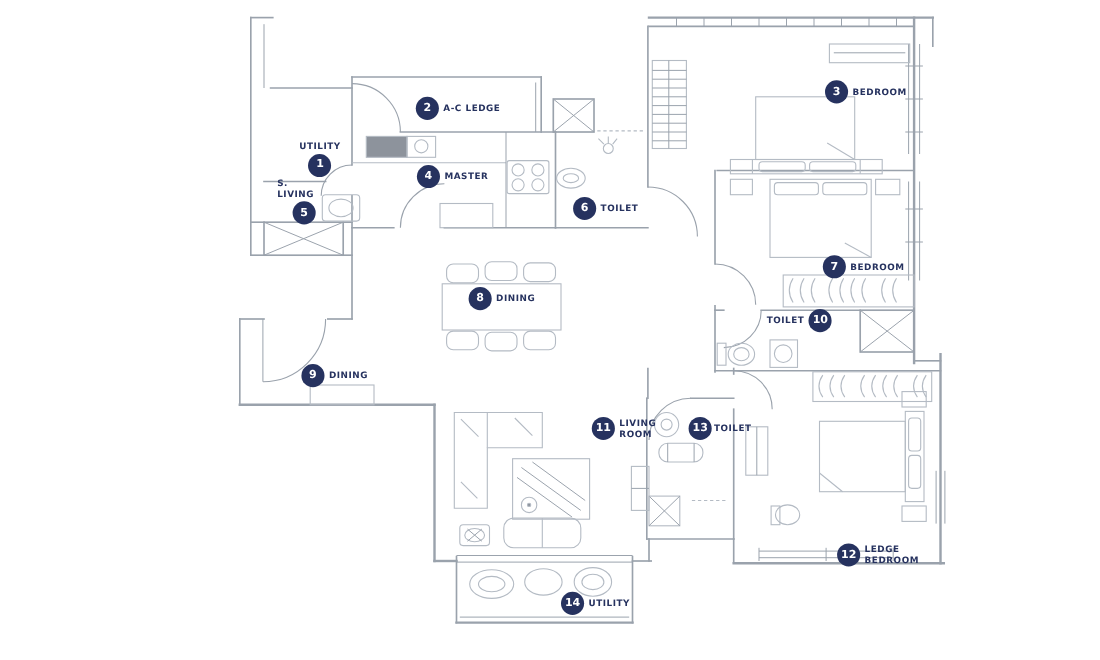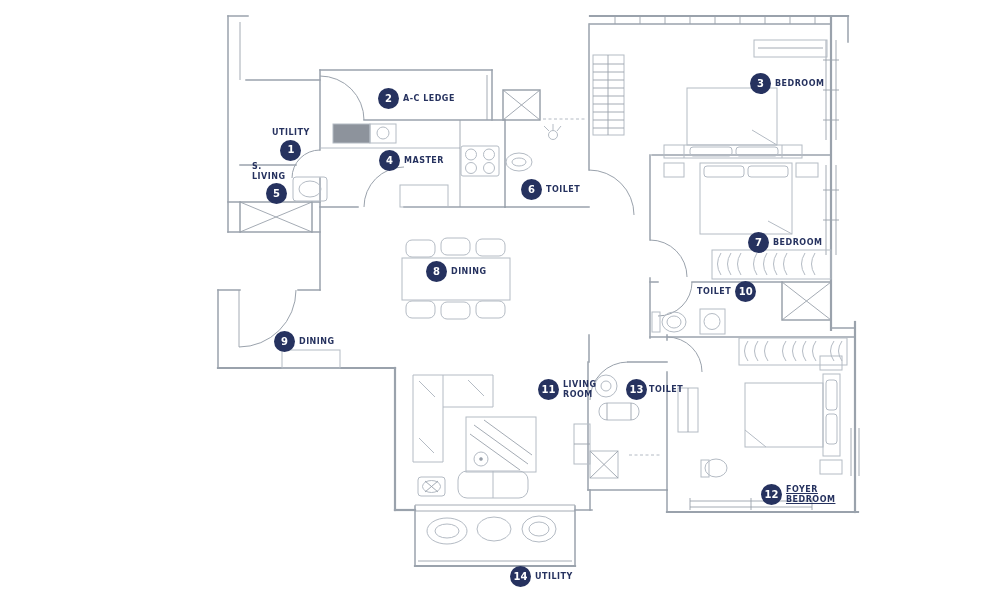--- a/index.html
+++ b/index.html
@@ -302,28 +302,28 @@
   <div class="lbl t-left" style="left:697px;top:281px;">
     <span class="badge">10</span>
     <span>TOILET</span>
   </div>
 
   <div class="lbl" style="left:538px;top:379px;">
     <span class="badge">11</span>
     <span class="wrap36">LIVING ROOM</span>
   </div>
 
-  <div class="lbl" style="left:761px;top:484px;text-decoration:underline;">
+  <div class="lbl" style="left:761px;top:494px;">
     <span class="badge">12</span>
-    <span class="wrap52">FOYER BEDROOM</span>
+    <span class="wrap52">LEDGE BEDROOM</span>
   </div>
 
   <div class="lbl t-below" style="left:626px;top:379px;width:42px;">
     <span class="badge">13</span>
     <span>TOILET</span>
   </div>
 
-  <div class="lbl" style="left:510px;top:566px;">
+  <div class="lbl" style="left:510px;top:538px;">
     <span class="badge">14</span>
     <span>UTILITY</span>
   </div>
 
 </div>
 
 </body></html>

